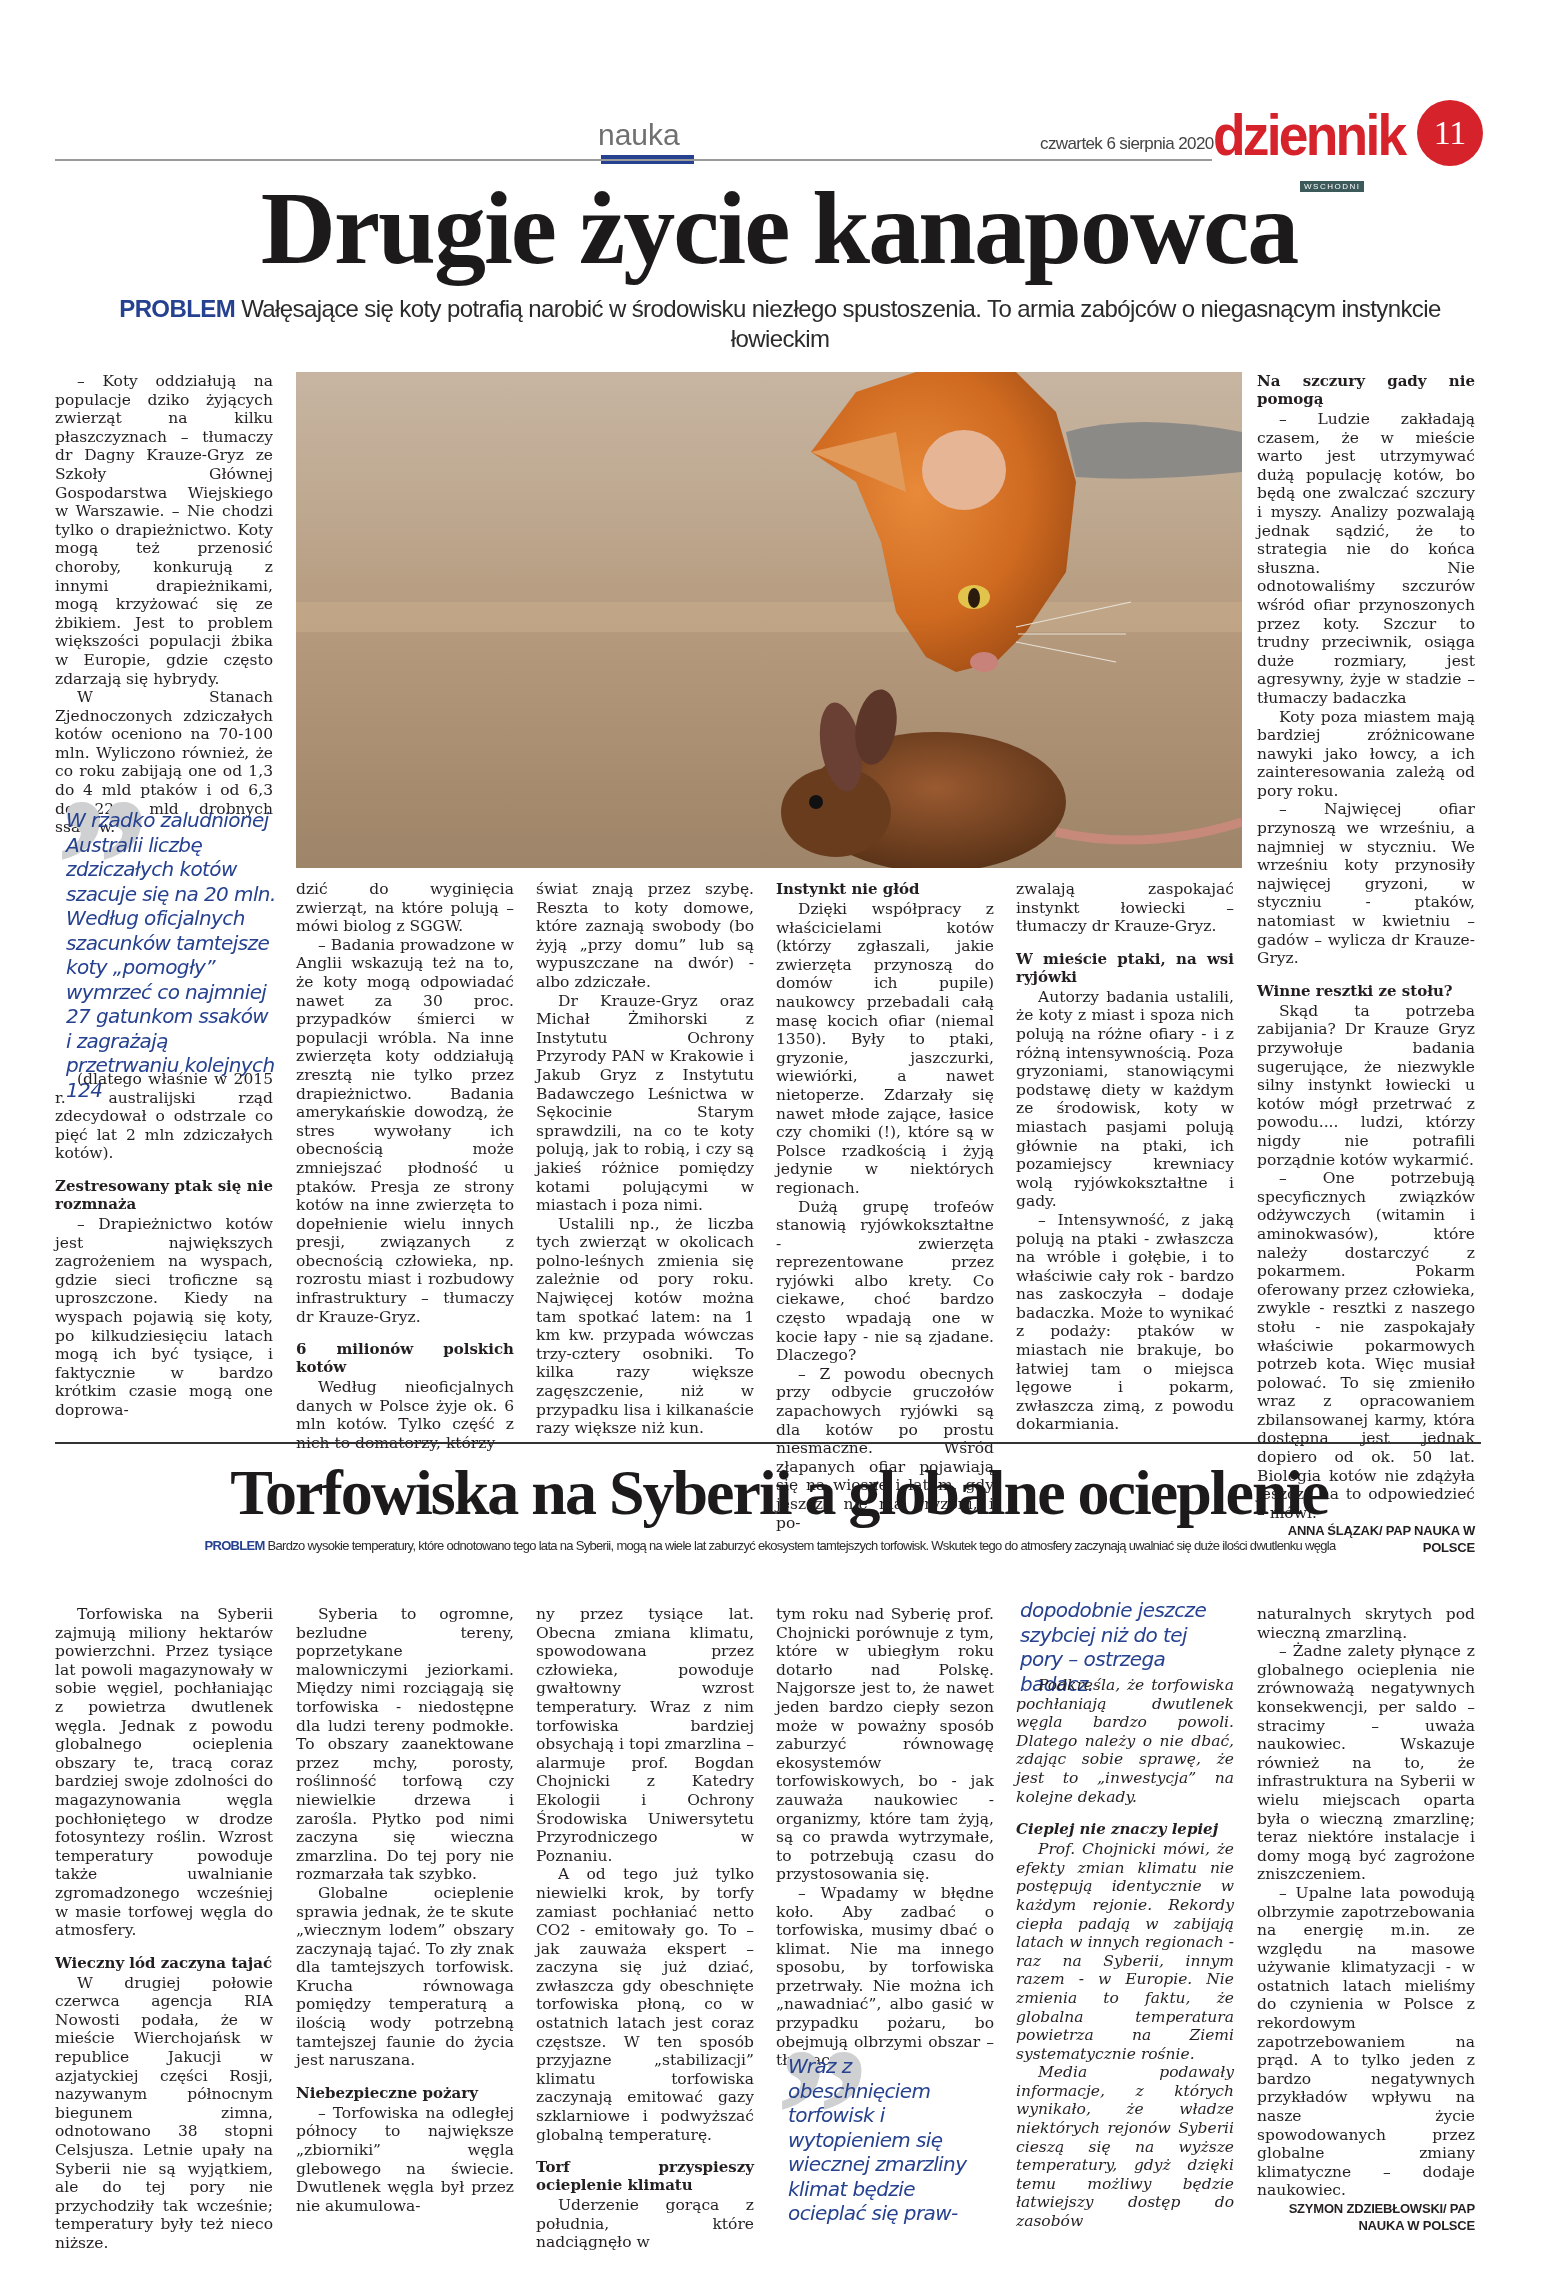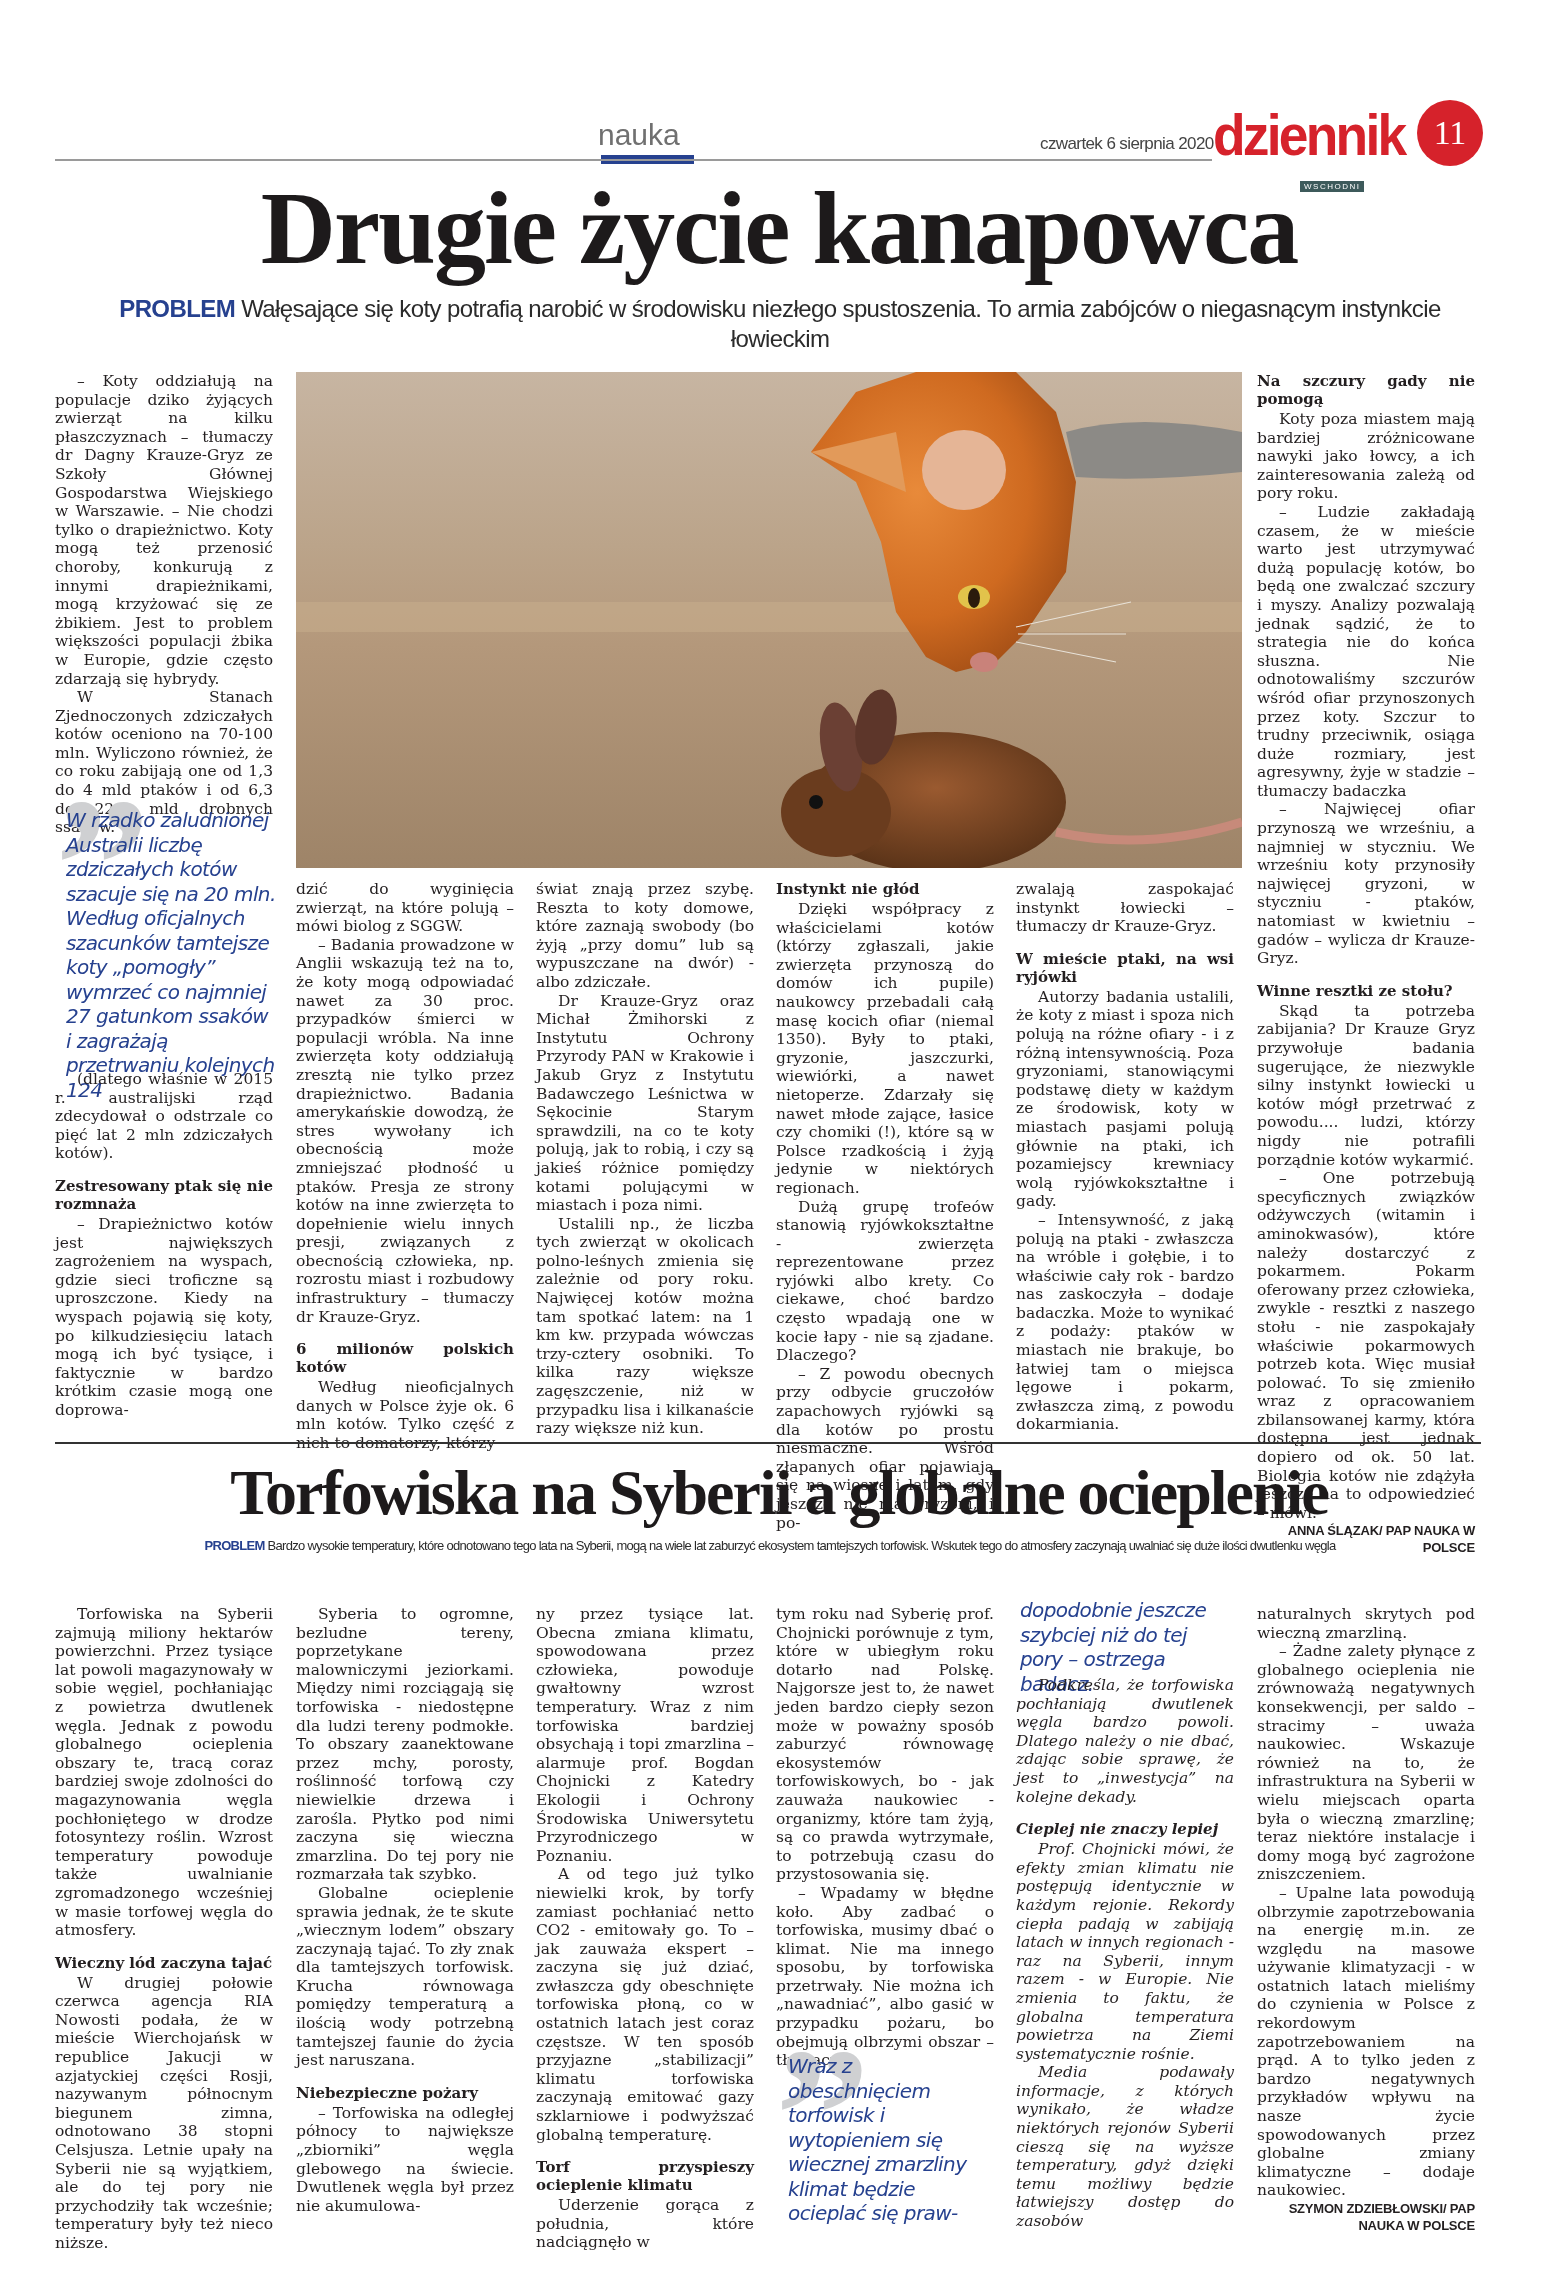--- a/index.html
+++ b/index.html
@@ -120,22 +120,22 @@
 
 <div class="col" style="left:1016px;top:880px;width:218px;">
   <p class="noind">zwalają zaspokajać instynkt łowiecki – tłumaczy dr Krauze-Gryz.</p>
   <h4>W mieście ptaki, na wsi ryjówki</h4>
   <p>Autorzy badania ustalili, że koty z miast i spoza nich polują na różne ofiary - i z różną intensywnością. Poza gryzoniami, stanowiącymi podstawę diety w każdym ze środowisk, koty w miastach pasjami polują głównie na ptaki, ich pozamiejscy krewniacy wolą ryjówkokształtne i gady.</p>
   <p>– Intensywność, z jaką polują na ptaki - zwłaszcza na wróble i gołębie, i to właściwie cały rok - bardzo nas zaskoczyła – dodaje badaczka. Może to wynikać z podaży: ptaków w miastach nie brakuje, bo łatwiej tam o miejsca lęgowe i pokarm, zwłaszcza zimą, z powodu dokarmiania.</p>
 </div>
 
 <div class="col" style="left:1257px;top:372px;width:218px;">
   <h4 class="first">Na szczury gady nie pomogą</h4>
+  <p>– Ludzie zakładają czasem, że w mieście warto jest utrzymywać dużą populację kotów, bo będą one zwalczać szczury i myszy. Analizy pozwalają jednak sądzić, że to strategia nie do końca słuszna. Nie odnotowaliśmy szczurów wśród ofiar przynoszonych przez koty. Szczur to trudny przeciwnik, osiąga duże rozmiary, jest agresywny, żyje w stadzie – tłumaczy badaczka</p>
   <p>Koty poza miastem mają bardziej zróżnicowane nawyki jako łowcy, a ich zainteresowania zależą od pory roku.</p>
-  <p>– Ludzie zakładają czasem, że w mieście warto jest utrzymywać dużą populację kotów, bo będą one zwalczać szczury i myszy. Analizy pozwalają jednak sądzić, że to strategia nie do końca słuszna. Nie odnotowaliśmy szczurów wśród ofiar przynoszonych przez koty. Szczur to trudny przeciwnik, osiąga duże rozmiary, jest agresywny, żyje w stadzie – tłumaczy badaczka</p>
   <p>– Najwięcej ofiar przynoszą we wrześniu, a najmniej w styczniu. We wrześniu koty przynosiły najwięcej gryzoni, w styczniu - ptaków, natomiast w kwietniu – gadów – wylicza dr Krauze-Gryz.</p>
   <h4>Winne resztki ze stołu?</h4>
   <p>Skąd ta potrzeba zabijania? Dr Krauze Gryz przywołuje badania sugerujące, że niezwykle silny instynkt łowiecki u kotów mógł przetrwać z powodu.... ludzi, którzy nigdy nie potrafili porządnie kotów wykarmić.</p>
   <p>– One potrzebują specyficznych związków odżywczych (witamin i aminokwasów), które należy dostarczyć z pokarmem. Pokarm oferowany przez człowieka, zwykle - resztki z naszego stołu - nie zaspokajały właściwie pokarmowych potrzeb kota. Więc musiał polować. To się zmieniło wraz z opracowaniem zbilansowanej karmy, która dostępna jest jednak dopiero od ok. 50 lat. Biologia kotów nie zdążyła jeszcze na to odpowiedzieć – mówi.</p>
   <div class="byline">ANNA ŚLĄZAK/ PAP NAUKA W POLSCE</div>
 </div>
 
 <div class="abs divider"></div>
 
 <h1 class="abs title2" style="margin:0">Torfowiska na Syberii a globalne ocieplenie</h1>

